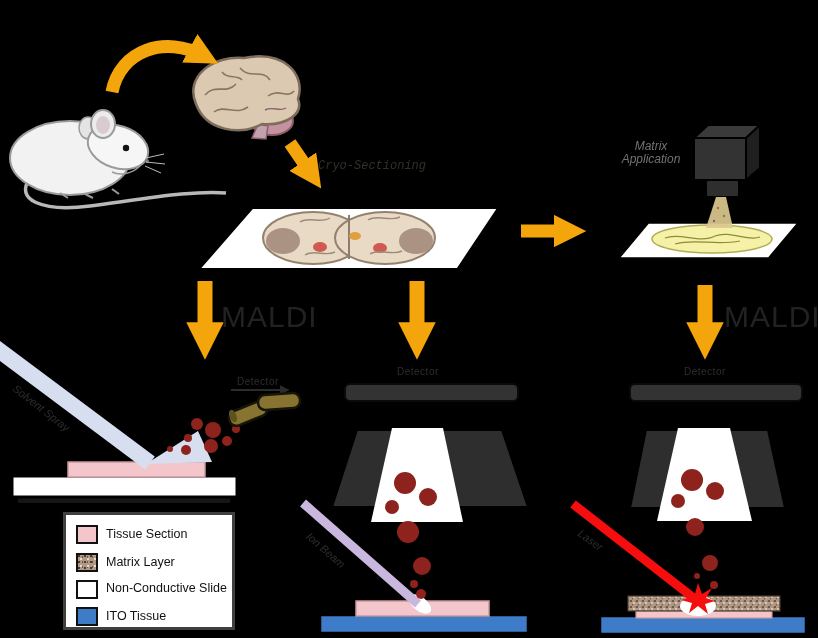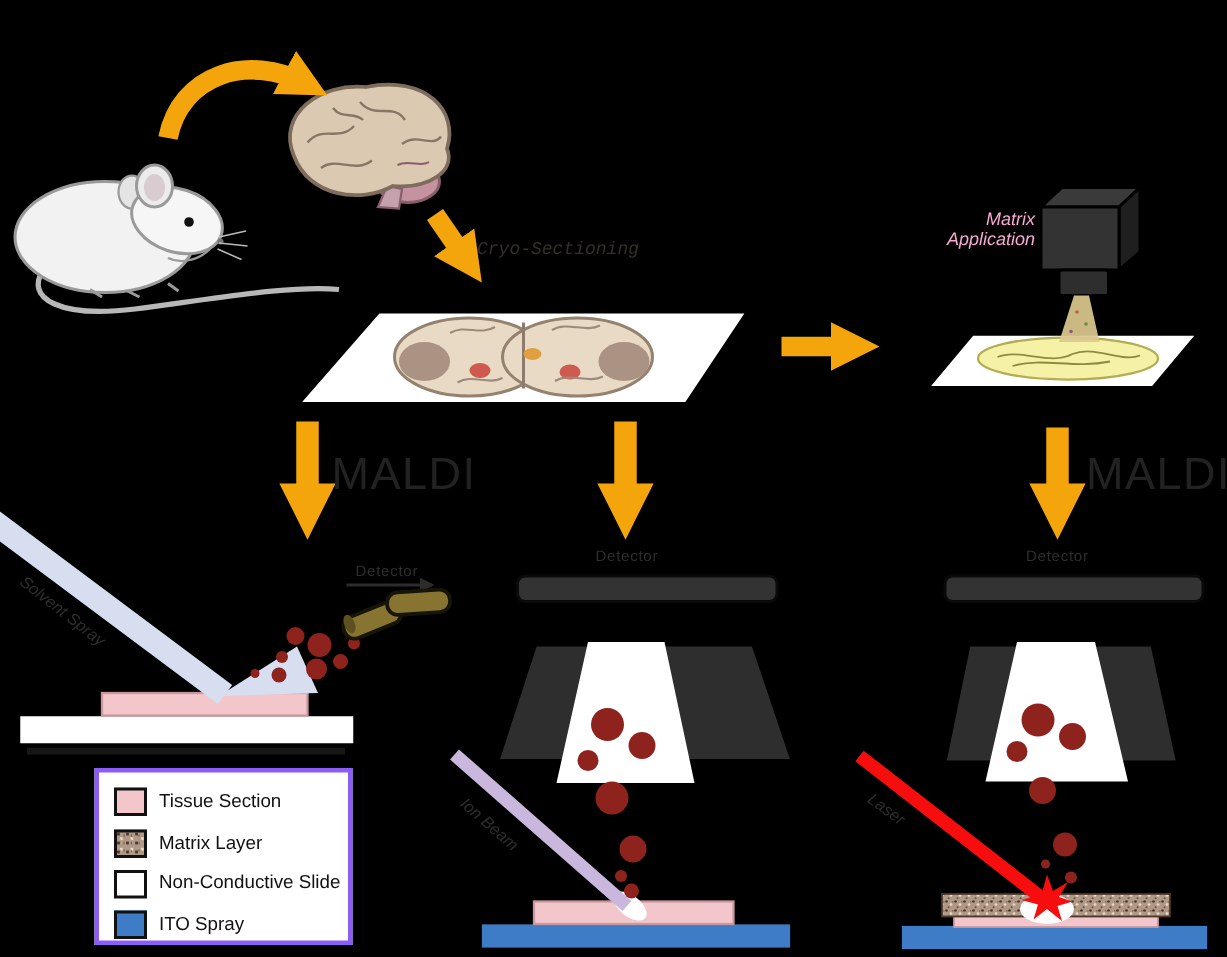--- a/index.html
+++ b/index.html
@@ -2,29 +2,29 @@
 <html><head>
 <meta charset="utf-8">
 <style>
   html,body{margin:0;padding:0;background:#000;}
   #stage{position:relative;width:818px;height:638px;background:#000;overflow:hidden;
          font-family:"Liberation Sans",sans-serif;}
   #art{position:absolute;left:0;top:0;}
   .lbl{position:absolute;white-space:pre-line;line-height:1.1;}
   .lbl-top{color:#474239;font-size:12px;font-style:italic;text-align:center;}
   .lbl-mid{color:#33302a;font-size:12px;font-style:italic;}
-  .lbl-dark{color:#f9a8d4;font-size:12px;font-style:italic;text-align:right;}
+  .lbl-dark{color:#737373;font-size:12px;font-style:italic;text-align:center;}
   .lbl-tech{color:#222222;font-size:30px;letter-spacing:1px;}
   .lbl-det{color:#2e2e2e;font-size:10px;letter-spacing:.5px;}
   .lbl-beam{color:#2d2d2d;font-size:11px;font-style:italic;transform-origin:left top;}
   .rot38{transform:rotate(38deg);}
   .rot41{transform:rotate(41deg);}
   .rot36{transform:rotate(36deg);}
   #legend{position:absolute;left:63px;top:512px;width:172px;height:118px;background:#fff;
-          border:3px solid #8b5cf6;box-sizing:border-box;}
+          border:3px solid #404040;box-sizing:border-box;}
   .leg-swatch{position:absolute;left:10px;width:22px;height:19px;border:2px solid #111;box-sizing:border-box;}
   .leg-label{position:absolute;left:40px;color:#111;font-size:12.5px;}
   .speckle{background-image:
      radial-gradient(circle at 1px 1px,#4e382a 0 .9px,transparent 1.1px),
      radial-gradient(circle at 3px 4px,#e8daca 0 .9px,transparent 1.1px),
      radial-gradient(circle at 5px 2px,#6c5340 0 .8px,transparent 1px);
      background-size:6px 6px,7px 7px,5px 5px;}
 </style>
 </head>
 <body>
@@ -188,16 +188,16 @@
 <div class="lbl lbl-beam rot36" style="left:583px;top:527px;">Laser</div>
 
 <div id="legend">
   <div class="leg-swatch" style="top: 10px; background-color: rgb(242, 198, 203);"></div>
   <div class="leg-label" style="top:12px;">Tissue Section</div>
   <div class="leg-swatch speckle" style="top: 38px; background-color: rgb(176, 154, 135);"></div>
   <div class="leg-label" style="top:40px;text-align:center;">Matrix Layer</div>
   <div class="leg-swatch" style="top: 65px; background-color: rgb(255, 255, 255);"></div>
   <div class="leg-label" style="top:66px;">Non-Conductive Slide</div>
   <div class="leg-swatch" style="top: 92px; background-color: rgb(62, 124, 199);"></div>
-  <div class="leg-label" style="top:94px;">ITO Spray</div>
+  <div class="leg-label" style="top:94px;">ITO Tissue</div>
 </div>
 
 </div>
 
 </body></html>

